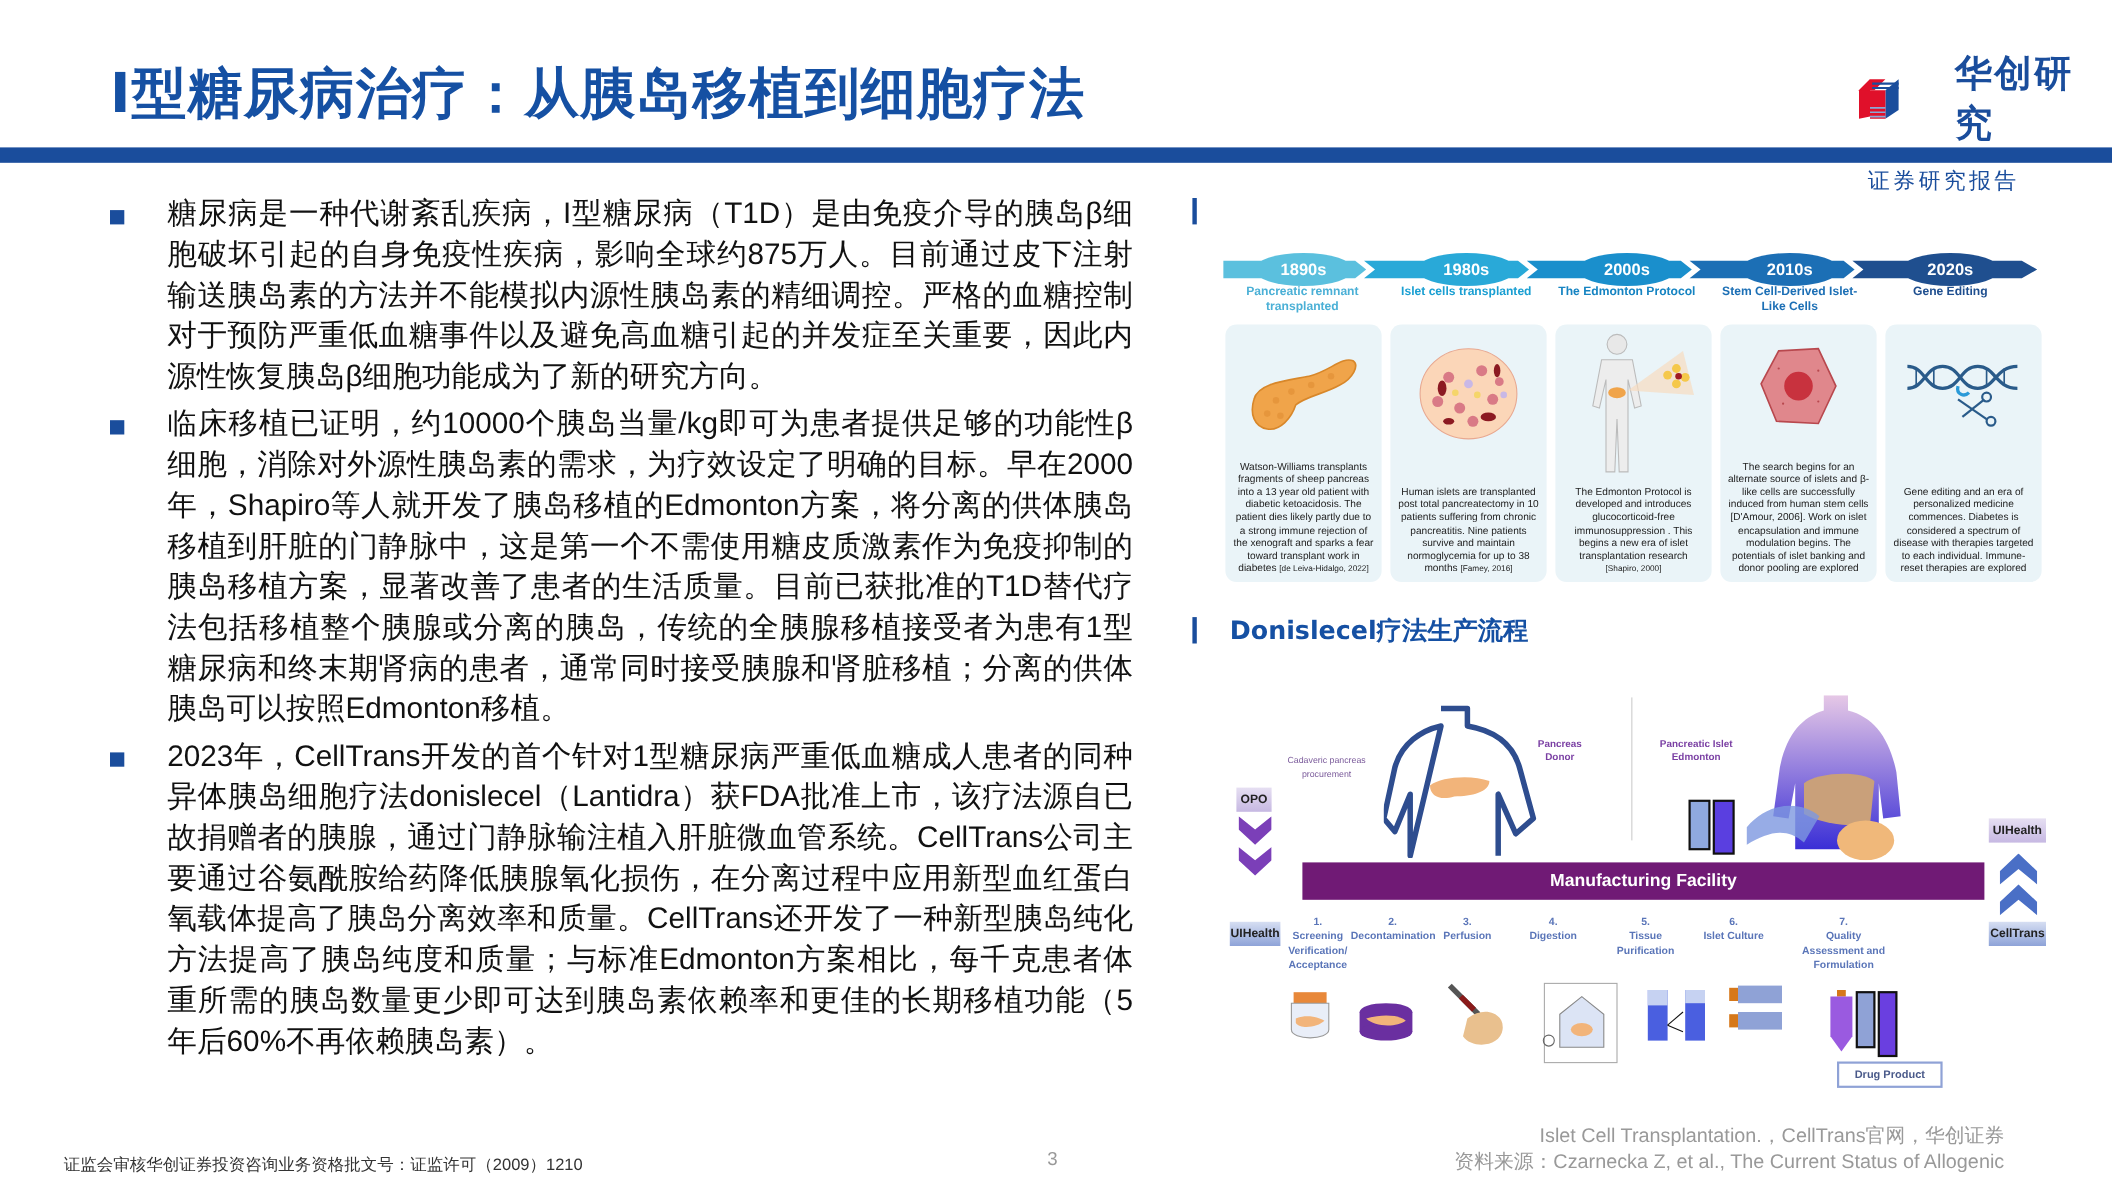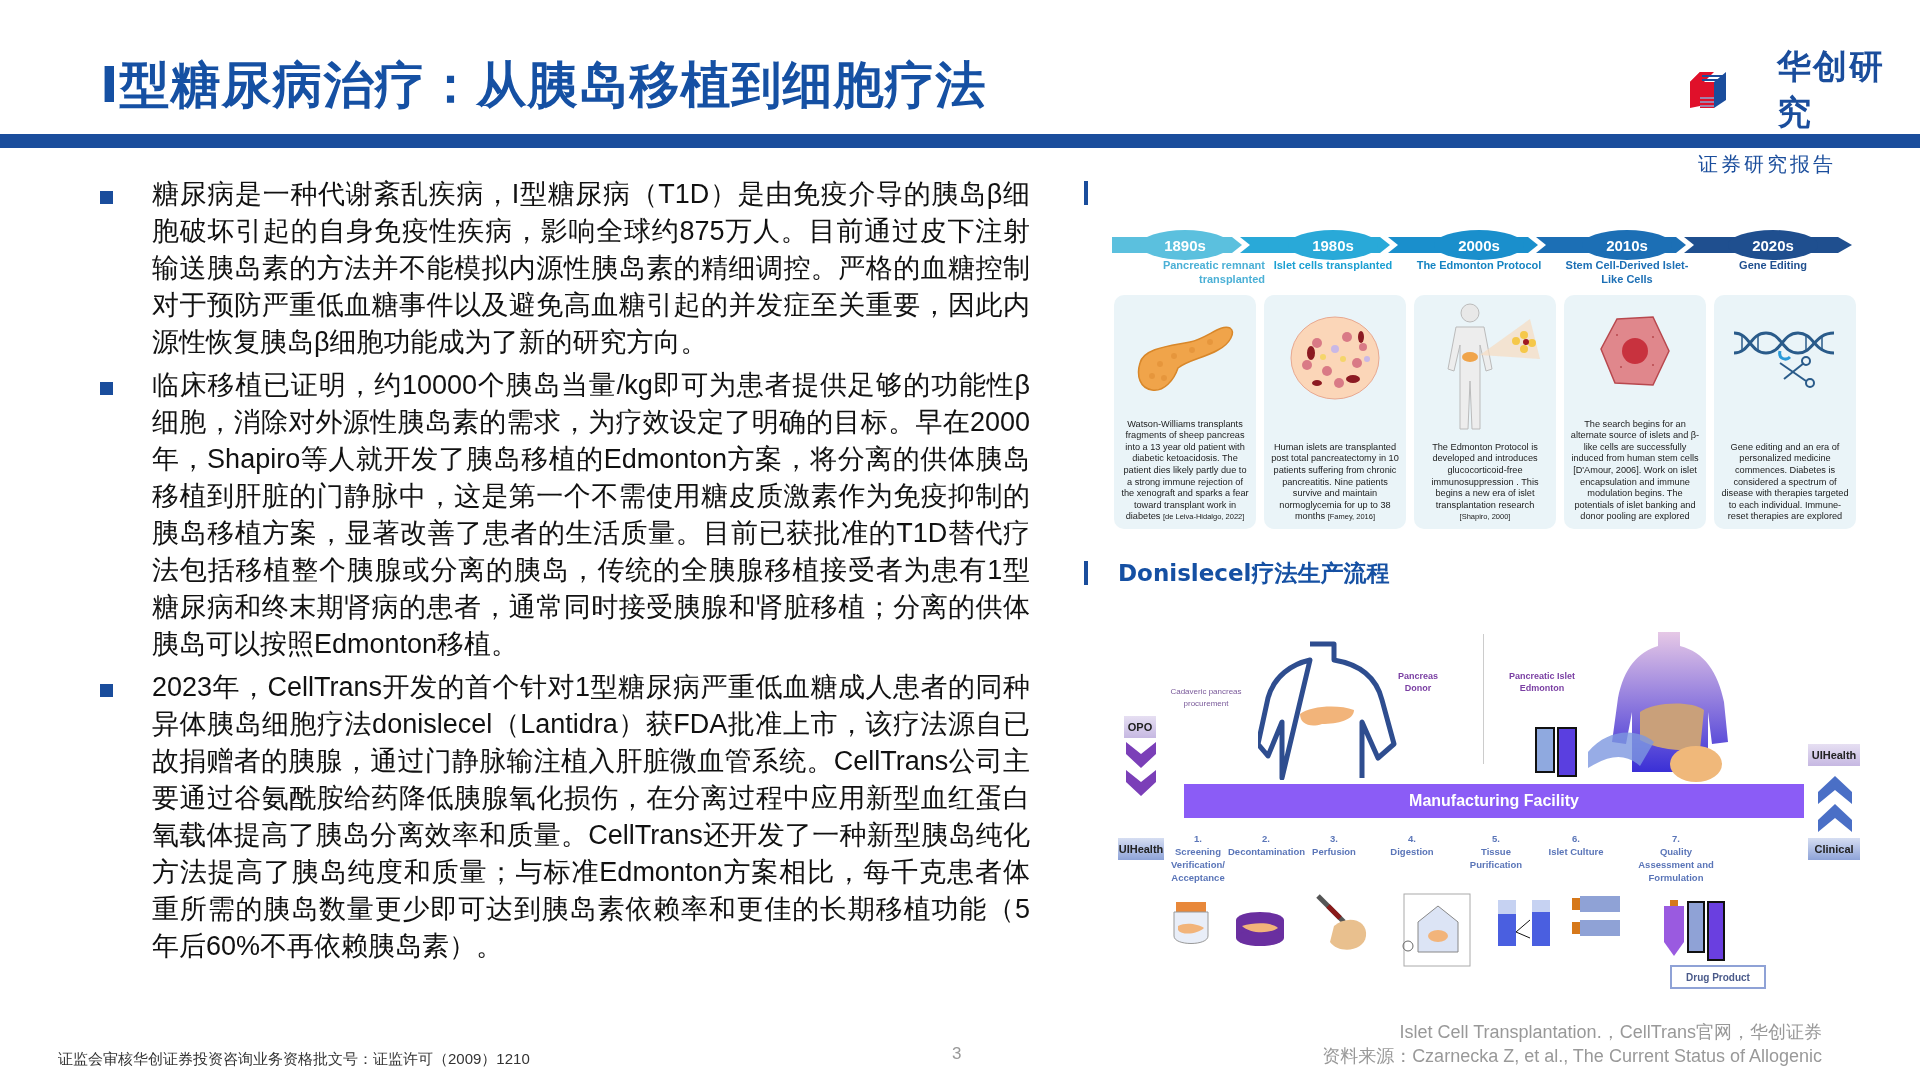--- a/index.html
+++ b/index.html
@@ -34,21 +34,21 @@
   .cards { position:absolute; left:1114px; top:295px; width:742px; height:234px; display:flex; gap:8px; }
   .card { flex:1; background:#eaf4f8; border-radius:10px; position:relative; overflow:hidden; }
   .card-img { position:absolute; left:0; right:0; top:8px; height:110px; display:flex; align-items:center; justify-content:center; }
   .card-text { position:absolute; left:6px; right:6px; bottom:6px; text-align:center; font-size:9.2px; line-height:11.6px; color:#222; }
   .card-text .ref { font-size:7.5px; }
 
   
   .proc { position:absolute; left:1118px; top:592px; width:760px; height:400px; }
   .clinical { position:absolute; left:52px; top:3px; width:628px; height:34px; background:linear-gradient(#c9b8e0,#ad99d3); border:1px solid #9f8cc6; color:#fff; font-weight:bold; font-size:16px; display:flex; align-items:center; justify-content:center; }
   .divider-v { position:absolute; left:365px; top:42px; width:1px; height:130px; background:#ccc; }
-  .mfg { position:absolute; left:66px; top:192px; width:620px; height:34px; background:#8b5cf6; color:#fff; font-weight:bold; font-size:16px; display:flex; align-items:center; justify-content:center; }
+  .mfg { position:absolute; left:66px; top:192px; width:620px; height:34px; background:#701a75; color:#fff; font-weight:bold; font-size:16px; display:flex; align-items:center; justify-content:center; }
   .tag { position:absolute; font-size:11px; font-weight:bold; color:#222; display:flex; align-items:center; justify-content:center; height:22px; }
   .tag.purple { background:linear-gradient(#e6dff2,#c6b8e2); }
   .tag.blue { background:linear-gradient(#d6def2,#8ea3d8); }
   .small-lbl { position:absolute; font-size:9px; color:#7a3fa3; text-align:center; line-height:12px; font-weight:bold; }
   .small-lbl.grey { color:#7a5a9a; font-weight:normal; font-size:8px; }
   .step { position:absolute; top:240px; width:76px; text-align:center; font-size:9.5px; color:#5a75b8; font-weight:bold; line-height:13px; }
   .bottom-box { position:absolute; top:373px; height:24px; border:2px solid #8fa2d6; color:#4a5a8a; font-weight:bold; font-size:10px; display:flex; align-items:center; justify-content:center; }
 
   
   .footer-left { position:absolute; left:58px; top:1050px; font-size:15px; color:#333; }
@@ -115,21 +115,21 @@
     <polygon points="572,7 726,7 740,15 726,23 572,23 582,15" fill="#1f4f8f"></polygon>
   </svg>
   <div class="tl-pill" style="left:28px; background:#5bc0de;">1890s</div>
   <div class="tl-pill" style="left:176px; background:#29a9d8;">1980s</div>
   <div class="tl-pill" style="left:322px; background:#1a8fcc;">2000s</div>
   <div class="tl-pill" style="left:470px; background:#1c6fb5;">2010s</div>
   <div class="tl-pill" style="left:616px; background:#1f4f8f;">2020s</div>
 </div>
 
 <div class="tl-labels">
-  <div class="tl-label" style="left:13px; color:#4bb0d6;text-align:right;">Pancreatic remnant transplanted</div>
+  <div class="tl-label" style="left:2px; color:#4bb0d6;">Pancreatic remnant transplanted</div>
   <div class="tl-label" style="left:151px; color:#1a9fd2;">Islet cells transplanted</div>
   <div class="tl-label" style="left:297px; color:#1684c2;">The Edmonton Protocol</div>
   <div class="tl-label" style="left:445px; color:#1c6fb5;">Stem Cell-Derived Islet-Like Cells</div>
   <div class="tl-label" style="left:591px; color:#1f4f8f;">Gene Editing</div>
 </div>
 
 <div class="cards">
   <div class="card">
     <div class="card-img">
       <svg width="110" height="80" viewBox="0 0 110 80">
@@ -284,21 +284,21 @@
     <polygon points="0,0 15,12 30,0 30,12 15,26 0,12" fill="#7b3fb8"></polygon>
     <polygon points="0,28 15,40 30,28 30,40 15,54 0,40" fill="#7b3fb8"></polygon>
   </svg>
   <div class="tag blue" style="left:0px; top:246px; width:46px;">UIHealth</div>
 
   <div class="tag purple" style="left:690px; top:152px; width:52px;">UIHealth</div>
   <svg style="position:absolute; left:700px; top:184px;" width="34" height="58" viewBox="0 0 34 58">
     <polygon points="0,16 17,0 34,16 34,28 17,14 0,28" fill="#4a6fc6"></polygon>
     <polygon points="0,44 17,28 34,44 34,56 17,42 0,56" fill="#4a6fc6"></polygon>
   </svg>
-  <div class="tag blue" style="left:690px; top:246px; width:52px;">Clinical</div>
+  <div class="tag blue" style="left:690px; top:246px; width:52px;">CellTrans</div>
 
   <div class="mfg">Manufacturing Facility</div>
 
   <div class="step" style="left:42px;">
       <div>1.</div>
       <div>Screening Verification/ Acceptance</div>
     </div>
   <div class="step" style="left:110px;">
       <div>2.</div>
       <div>Decontamination</div>

